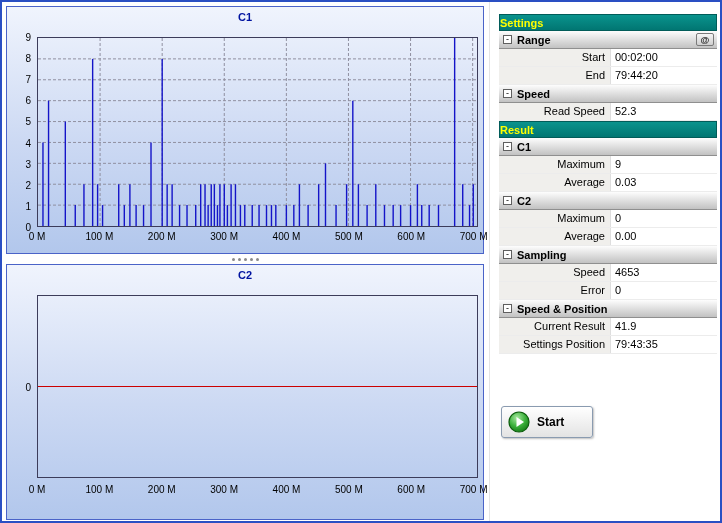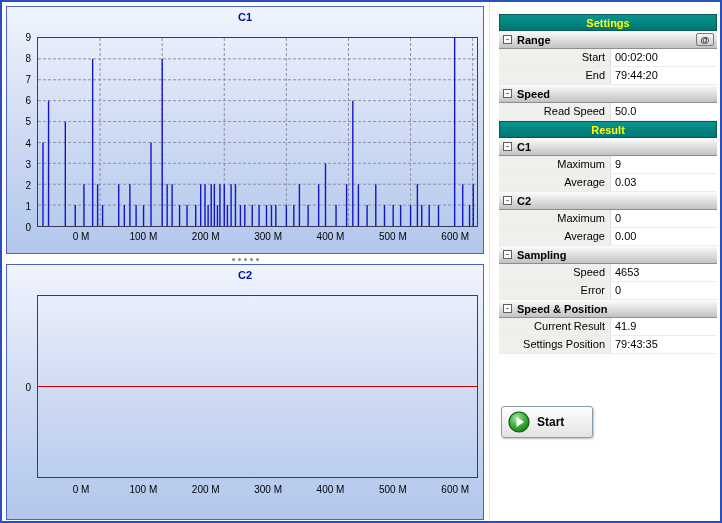--- a/index.html
+++ b/index.html
@@ -17,31 +17,31 @@
   .chart-title { position:absolute; top:4px; left:0; right:0; text-align:center;
                  font-size:11px; font-weight:bold; color:#0013a0; }
   .plot { position:absolute; left:30px; right:5px; top:30px; bottom:26px; border:1px solid #3c3c5a; }
   #chart-c2 .plot { bottom:41px; }
   .plot svg { display:block; width:100%; height:100%; }
   .y-labels { position:absolute; left:2px; width:26px; top:30px; bottom:26px; }
   #chart-c2 .y-labels { bottom:41px; }
   .ylab { position:absolute; right:4px; transform:translateY(-50%); font-size:10px; color:#000; }
   .x-labels { position:absolute; left:30px; right:5px; bottom:9px; height:13px; }
   #chart-c2 .x-labels { bottom:22px; }
-  .xlab { position:absolute; transform:translateX(-50%); font-size:10px; color:#000; white-space:nowrap;margin-left:44px; }
+  .xlab { position:absolute; transform:translateX(-50%); font-size:10px; color:#000; white-space:nowrap; }
 
   .splitter { position:absolute; left:4px; width:478px; top:253px; height:8px;
               display:flex; align-items:center; justify-content:center; gap:3px; cursor:row-resize; }
   .grip-dot { width:3px; height:3px; background:#8a8a8a; border-radius:50%; }
 
   
   .side-panel { position:absolute; left:487px; top:0; right:0; bottom:0; background:#ffffff;
                 border-left:1px solid #e4e4e4; padding:12px 3px 0 9px; }
 
-  .pg-header { height:17px; line-height:16px; text-align:center; font-size:11px; font-weight:bold;
+  .pg-header { height:17px; line-height:16px; text-align:left; font-size:11px; font-weight:bold;
                color:#ffff00; background:linear-gradient(#0a938d,#017672); border:1px solid #015c59; }
   .pg-group { position:relative; height:18px; display:flex; align-items:center; padding-left:4px;
               font-size:11px; font-weight:bold; color:#000;
               background:linear-gradient(#fdfdfd,#c2c2c2); border-bottom:1px solid #8f8f8f; cursor:default; }
   .collapse-box { width:9px; height:9px; border:1px solid #5f5f5f; background:#ffffff;
                   font-size:9px; line-height:7px; text-align:center; font-weight:normal;
                   margin-right:5px; flex:0 0 auto; }
   .at-btn { position:absolute; right:3px; top:2px; width:18px; height:13px; font-size:9px; font-weight:bold;
             line-height:12px; text-align:center; color:#222;
             background:linear-gradient(#f6f6f6,#cfcfcf); border:1px solid #7a7a7a; border-radius:2px; cursor:pointer; }
@@ -218,21 +218,21 @@
         <div class="pg-row">
           <span class="pg-label">End</span>
           <span class="pg-value">79:44:20</span>
         </div>
         <div class="pg-group">
           <span class="collapse-box">-</span>
           <span>Speed</span>
         </div>
         <div class="pg-row">
           <span class="pg-label">Read Speed</span>
-          <span class="pg-value">50.0</span>
+          <span class="pg-value">52.3</span>
         </div>
         <div class="pg-header">Result</div>
         <div class="pg-group">
           <span class="collapse-box">-</span>
           <span>C1</span>
         </div>
         <div class="pg-row">
           <span class="pg-label">Maximum</span>
           <span class="pg-value">9</span>
         </div>

